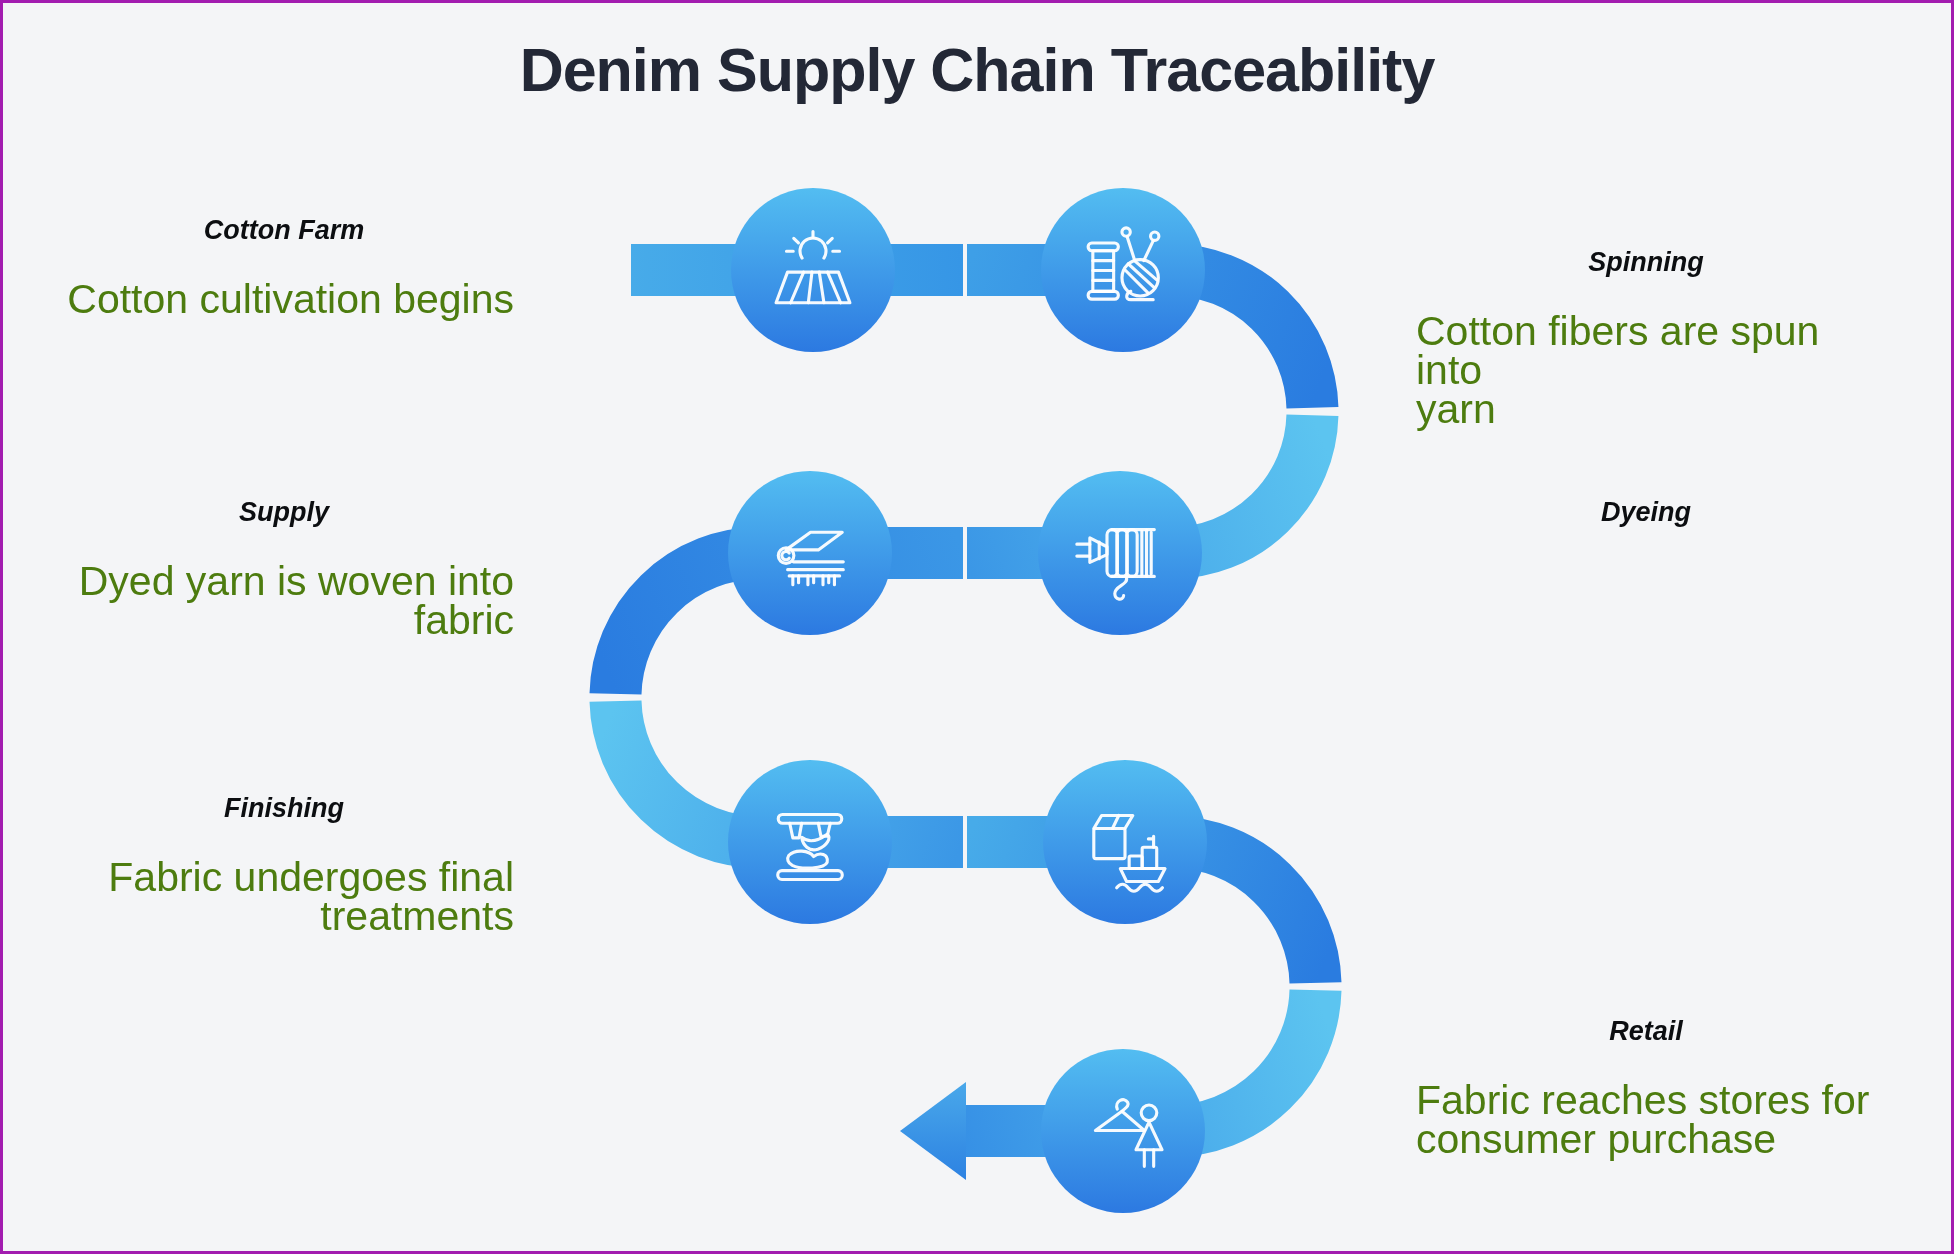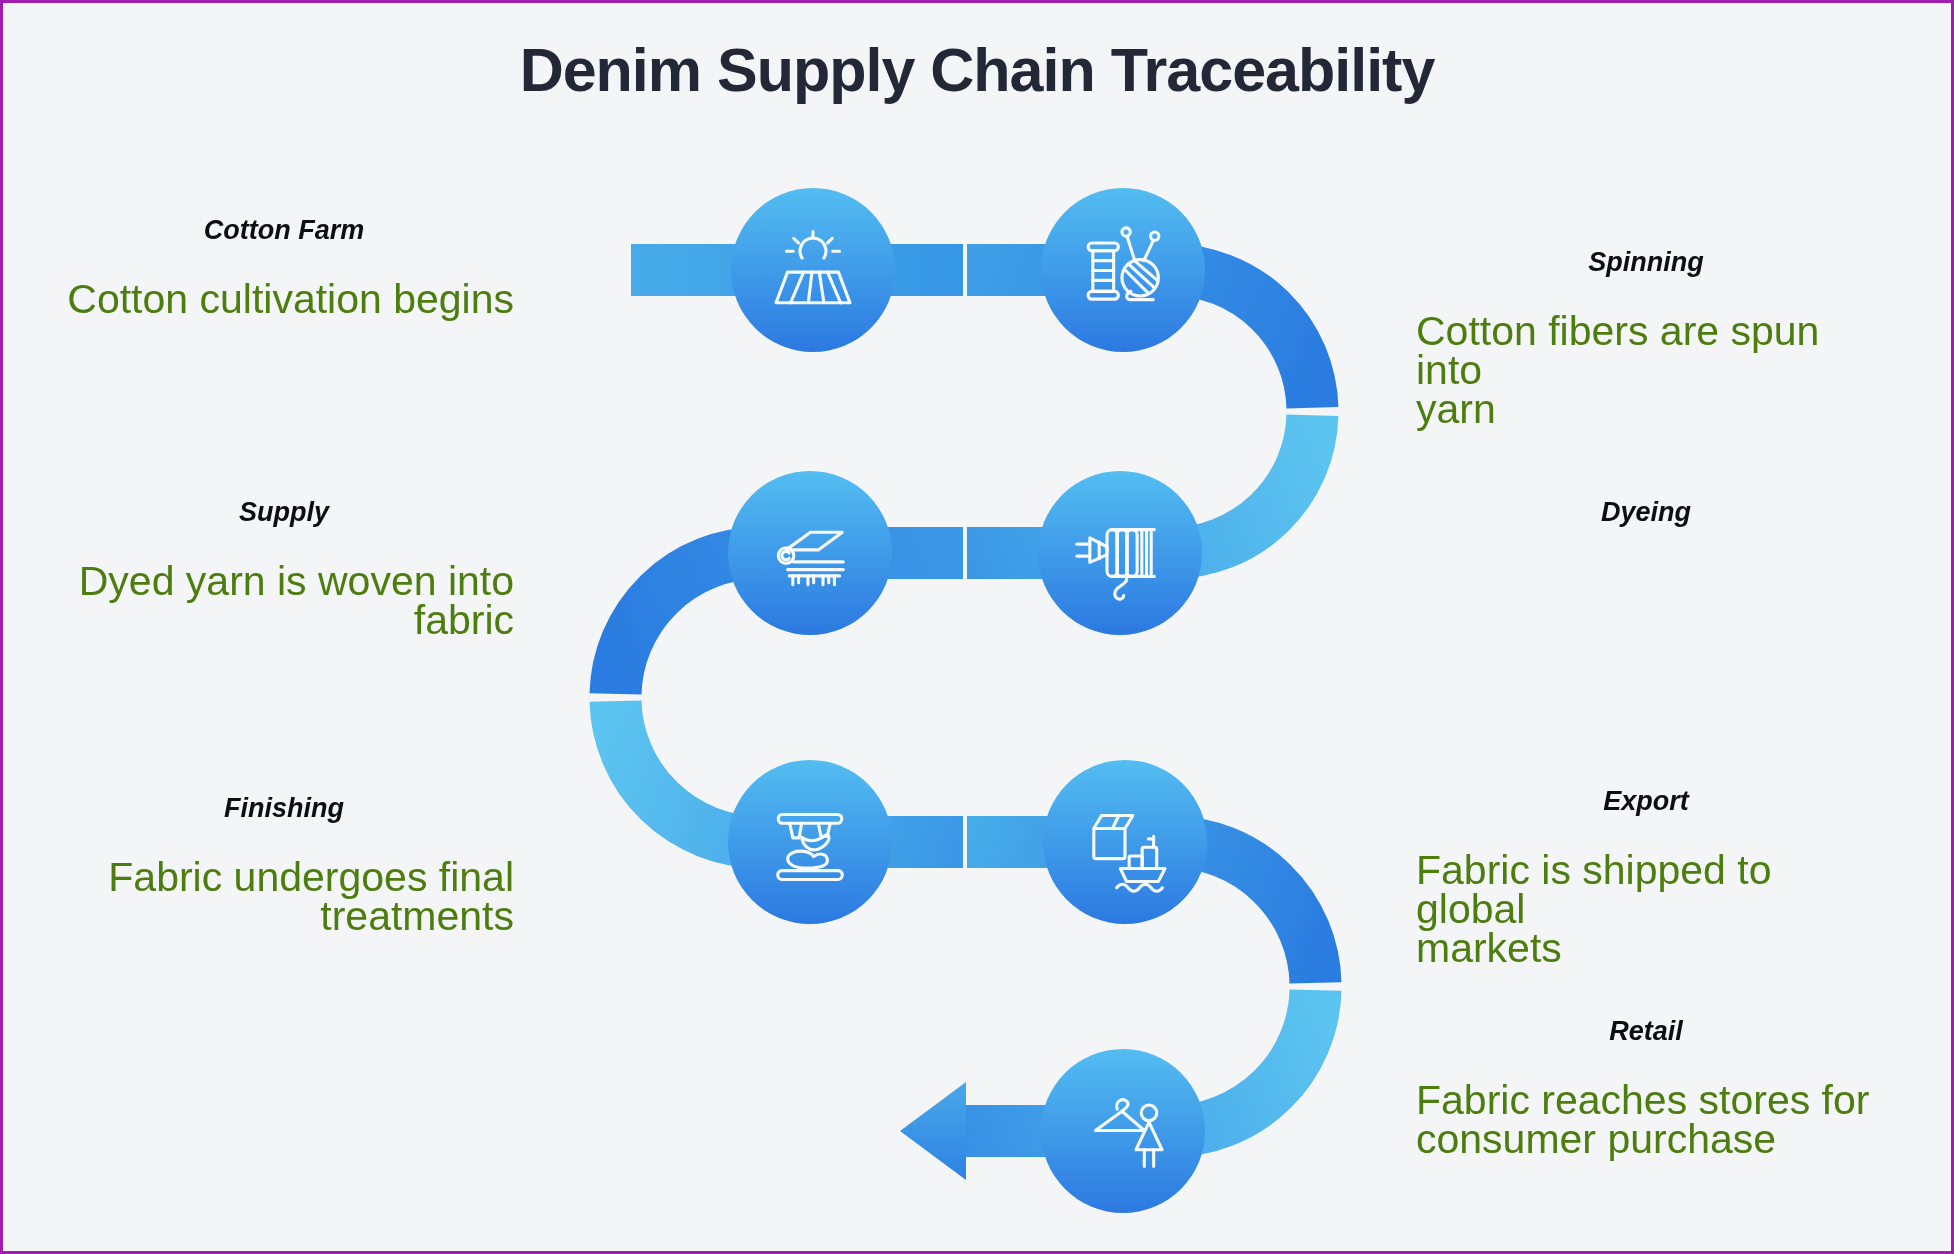--- a/index.html
+++ b/index.html
@@ -202,25 +202,20 @@
   <div class="step-text right pos-dyeing">
     <h2>Dyeing</h2>
   </div>
 
   <div class="step-text left pos-finishing">
     <h2>Finishing</h2>
     <p>Fabric undergoes final
 treatments</p>
   </div>
 
-  <div class="step-text right pos-export">
-    <h2>Export</h2>
-    <p>Fabric is shipped to global
-markets</p>
-  </div>
 
   <div class="step-text right pos-retail">
     <h2>Retail</h2>
     <p>Fabric reaches stores for
 consumer purchase</p>
   </div>
 
 </div>
 
 </body></html>

